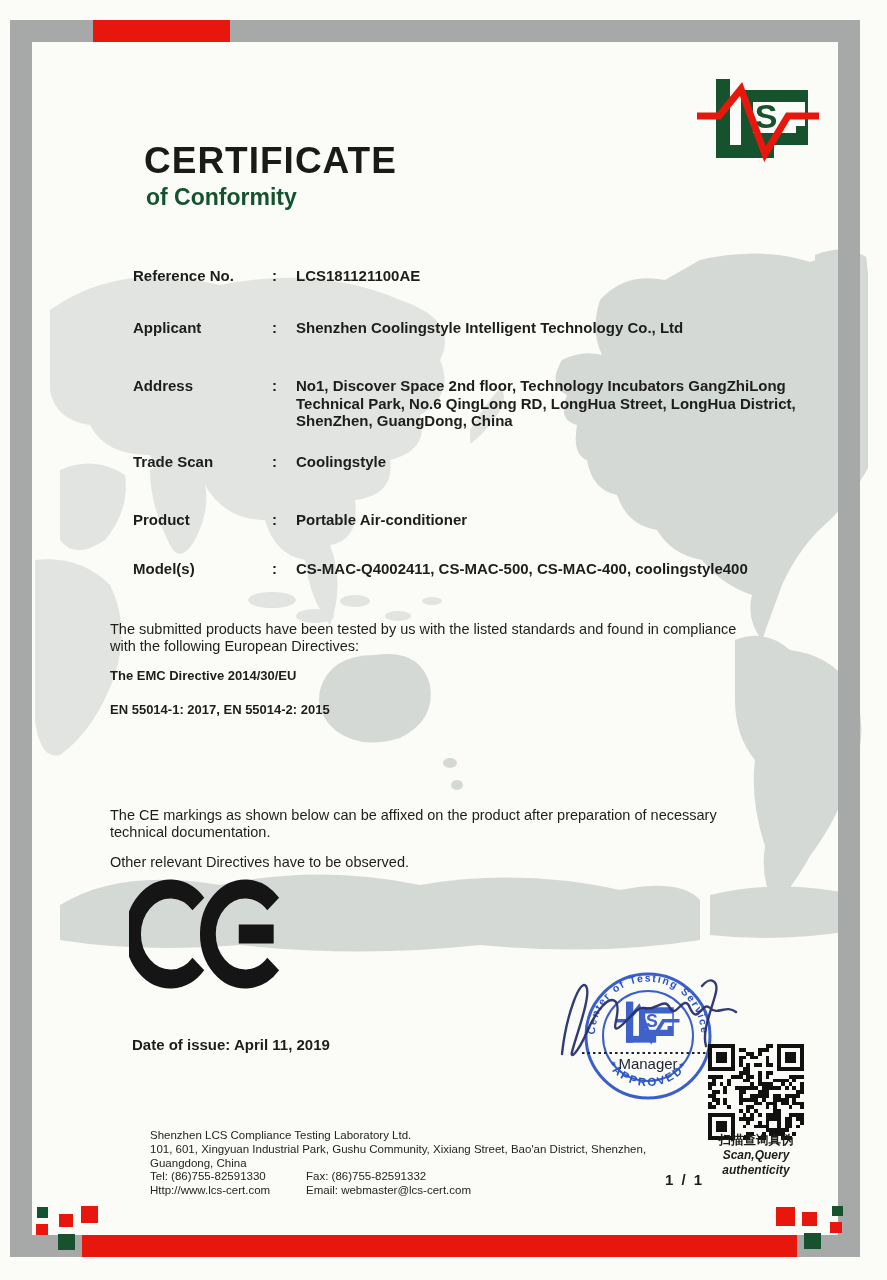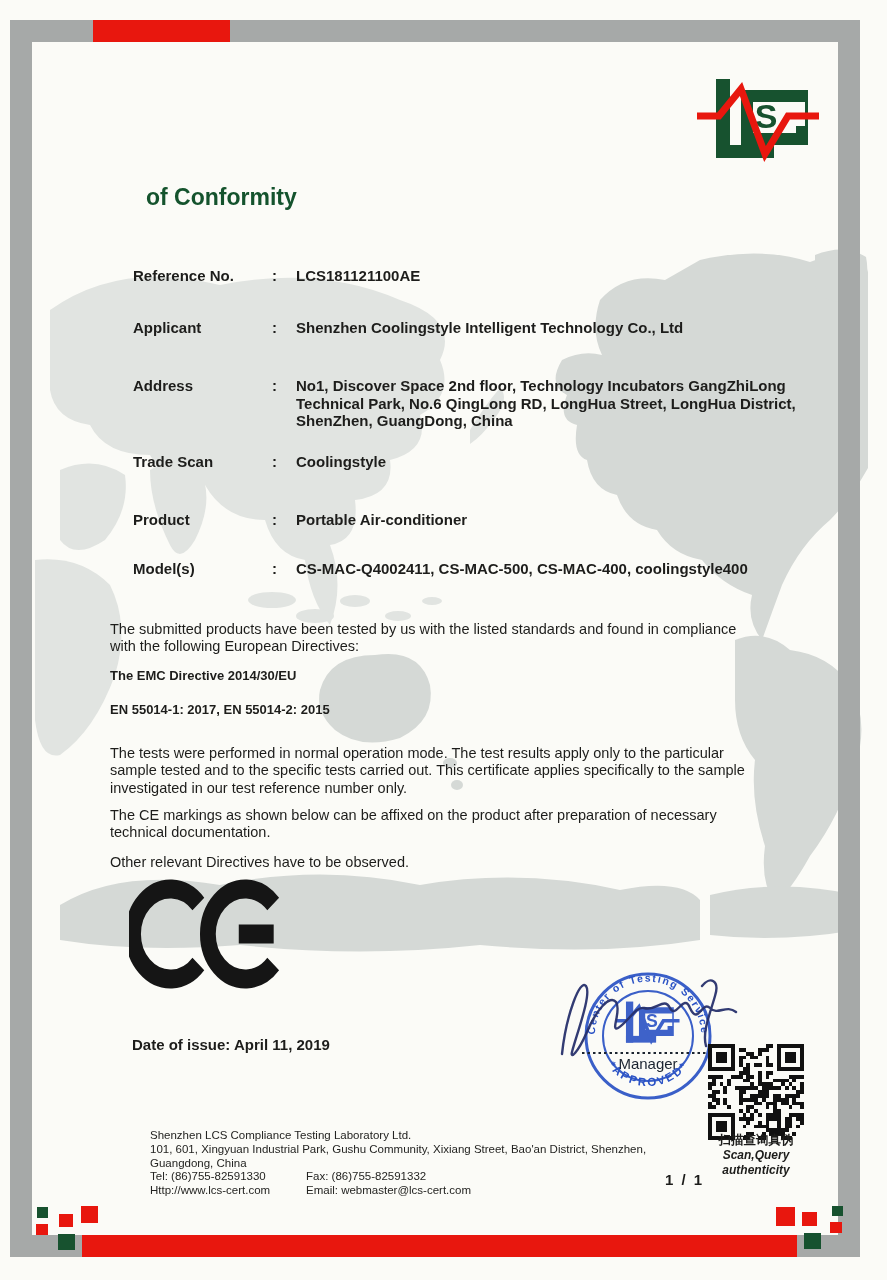--- a/index.html
+++ b/index.html
@@ -95,20 +95,21 @@
         <text x="73" y="43" font-size="34" font-weight="bold" text-anchor="middle" dominant-baseline="middle" fill="currentColor">S</text>
       </g>
       <g id="lcs-pulse">
         <polyline points="4,40 26,40 48,13 72,78 95,40 126,40" fill="none" stroke="currentColor" stroke-width="7"></polyline>
       </g>
     </defs>
     <use href="#lcs-shapes" color="#17522f"></use>
     <use href="#lcs-pulse" color="#e8170e"></use>
   </svg>
 
+  <div class="title">CERTIFICATE</div>
   <div class="subtitle">of Conformity</div>
 
   <div class="field-row" style="top:267px;">
     <span class="f-label">Reference No.</span>
     <span class="f-colon">:</span>
     <span class="f-value">LCS181121100AE</span>
   </div>
   <div class="field-row" style="top:319px;">
     <span class="f-label">Applicant</span>
     <span class="f-colon">:</span>
@@ -134,23 +135,20 @@
   <div class="field-row" style="top:560px;">
     <span class="f-label">Model(s)</span>
     <span class="f-colon">:</span>
     <span class="f-value">CS-MAC-Q4002411, CS-MAC-500, CS-MAC-400, coolingstyle400</span>
   </div>
 
   <div class="para" style="top:621px;">The submitted products have been tested by us with the listed standards and found in compliance
 with the following European Directives:</div>
   <div class="para bold" style="top:667px;">The EMC Directive 2014/30/EU</div>
   <div class="para bold" style="top:701px;">EN 55014-1: 2017, EN 55014-2: 2015</div>
-  <div class="para" style="top:745px;">The tests were performed in normal operation mode. The test results apply only to the particular
-sample tested and to the specific tests carried out. This certificate applies specifically to the sample
-investigated in our test reference number only.</div>
   <div class="para" style="top:807px;">The CE markings as shown below can be affixed on the product after preparation of necessary
 technical documentation.</div>
   <div class="para" style="top:854px;">Other relevant Directives have to be observed.</div>
 
   <svg class="ce-svg" width="158" height="110" viewBox="0 0 190 110" preserveAspectRatio="none">
     <g fill="none" stroke="#151515" stroke-width="19">
       <path d="M 83.4,25 A 45,45 0 1 0 83.4,85"></path>
       <path d="M 173.4,25 A 45,45 0 1 0 173.4,85"></path>
       <path d="M 132,55 L 174,55"></path>
     </g>

